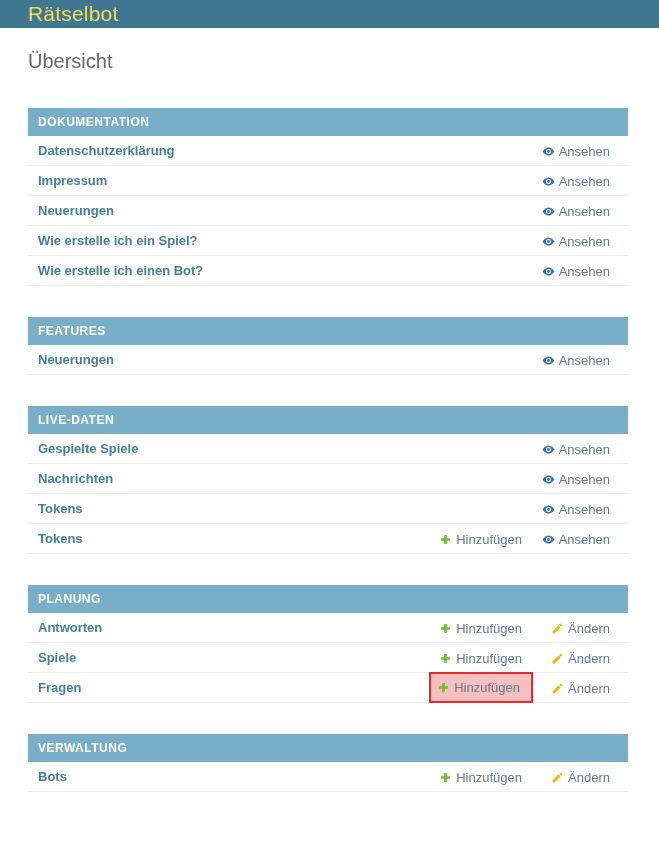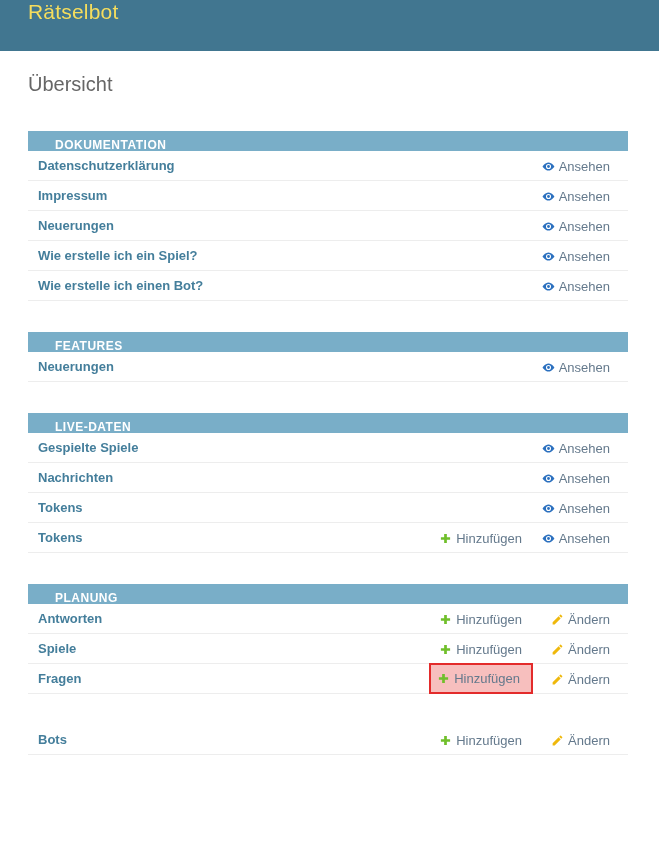--- a/index.html
+++ b/index.html
@@ -1,27 +1,27 @@
 <!DOCTYPE html>
 <html style="--header-bg: #417690; --header-title: #f5dd5d; --section-bg: #79aec8; --link: #447e9b; --action-link: #64798c; --highlight: #e32b2b;"><head>
 <meta charset="utf-8">
 <style>
   html,body{margin:0;padding:0;background:#fff;font-family:"Liberation Sans",sans-serif;}
   body{width:659px;height:865px;overflow:hidden;}
 
   
-  .hdr{height:51px;background:var(--header-bg,#417690);display:flex;align-items:flex-start;}
+  .hdr{height:28px;background:var(--header-bg,#417690);display:flex;align-items:center;}
   .hdr .brand{color:var(--header-title,#f5dd5d);font-size:21px;font-weight:400;margin-left:28px;text-decoration:none;letter-spacing:.2px;}
 
   
   .content{padding:0 31px 0 28px;}
   h2.pagetitle{color:#666;font-weight:300;font-size:20px;margin:21px 0 35px 0;line-height:24px;}
 
   .module{width:600px;margin:0 0 31px 0;}
-  .module .caption{background:var(--section-bg,#79aec8);color:#fff;font-size:12px;font-weight:bold;letter-spacing:.5px;text-transform:uppercase;padding:0 27px;height:20px;line-height:28px;box-sizing:border-box;}
+  .module .caption{background:var(--section-bg,#79aec8);color:#fff;font-size:12px;font-weight:bold;letter-spacing:.5px;text-transform:uppercase;padding:0 10px;height:28px;line-height:28px;box-sizing:border-box;}
   .row{display:flex;align-items:center;height:30px;border-bottom:1px solid #ededed;box-sizing:border-box;}
   .row .model{flex:1 1 auto;padding-left:10px;font-size:13px;font-weight:bold;color:var(--link,#447e9b);text-decoration:none;white-space:nowrap;}
   .cell{white-space:nowrap;}
   .cell-add{width:120px;text-align:right;}
   .cell-act{width:106px;text-align:right;padding-right:18px;box-sizing:border-box;}
   .actlink{font-size:13px;color:var(--action-link,#64798c);text-decoration:none;margin-top:36px;}
   .actlink .ic{display:inline-block;width:13px;height:13px;vertical-align:-2px;margin-right:4px;}
 
   
   .hl{display:inline-block;border:2px solid var(--highlight,#e32b2b);background:rgba(229,57,53,.32);padding:4px 11px 5px 6px;margin-right:-11px;}
@@ -151,20 +151,21 @@
           <a href="#" class="model">Fragen</a>
           <div class="cell cell-add"><span class="hl"><a href="#" class="actlink"><span class="ic"><svg width="13" height="13" viewBox="0 0 24 24">
                     <path fill="#70bf2b" d="M9.5 3.5h5v6h6v5h-6v6h-5v-6h-6v-5h6z"></path>
                   </svg></span><span>Hinzufügen</span></a></span></div>
           <div class="cell cell-act"><a href="#" class="actlink"><span class="ic"><svg width="13" height="13" viewBox="0 0 24 24">
                   <path fill="#efb80b" d="M3 17.25V21h3.75L17.8 9.94l-3.75-3.75L3 17.25zM20.7 7.04a1 1 0 0 0 0-1.41l-2.33-2.33a1 1 0 0 0-1.41 0l-1.84 1.83 3.75 3.75 1.83-1.84z"></path>
                 </svg></span><span>Ändern</span></a></div>
         </div>
       </section>
       <section class="module">
+        <div class="caption">VERWALTUNG</div>
         <div class="row">
           <a href="#" class="model">Bots</a>
           <div class="cell cell-add"><a href="#" class="actlink"><span class="ic"><svg width="13" height="13" viewBox="0 0 24 24">
                   <path fill="#70bf2b" d="M9.5 3.5h5v6h6v5h-6v6h-5v-6h-6v-5h6z"></path>
                 </svg></span><span>Hinzufügen</span></a></div>
           <div class="cell cell-act"><a href="#" class="actlink"><span class="ic"><svg width="13" height="13" viewBox="0 0 24 24">
                   <path fill="#efb80b" d="M3 17.25V21h3.75L17.8 9.94l-3.75-3.75L3 17.25zM20.7 7.04a1 1 0 0 0 0-1.41l-2.33-2.33a1 1 0 0 0-1.41 0l-1.84 1.83 3.75 3.75 1.83-1.84z"></path>
                 </svg></span><span>Ändern</span></a></div>
         </div>
       </section>

